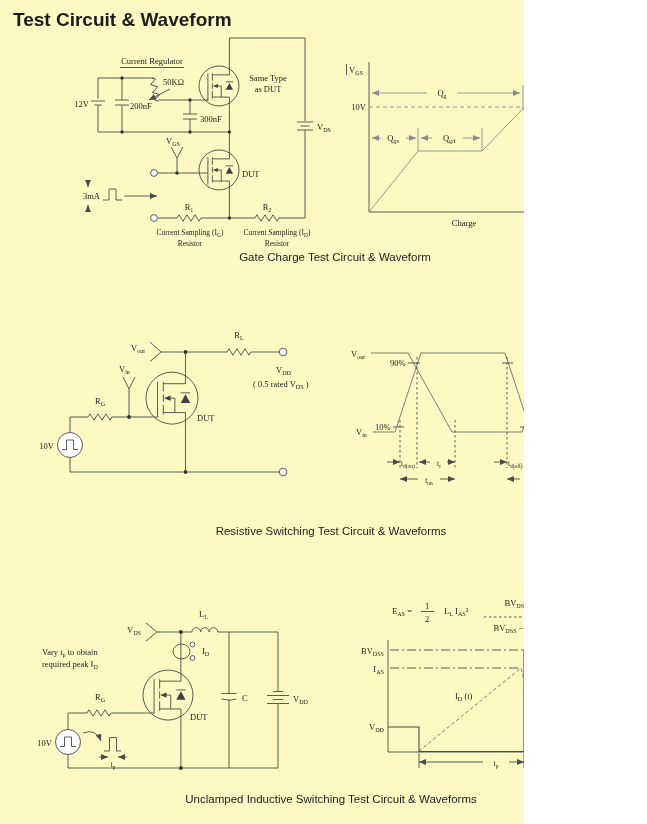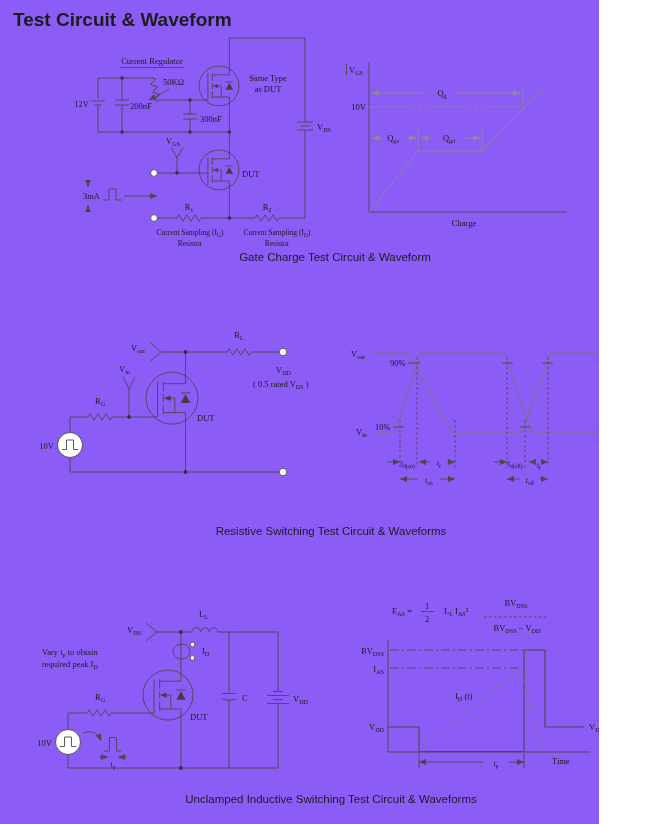--- a/index.html
+++ b/index.html
@@ -1,16 +1,16 @@
 <!DOCTYPE html>
 <html><head>
 <meta charset="utf-8">
 <style>
   html,body{margin:0;padding:0;background:#ffffff;}
-  .page{position:relative;width:599px;height:824px;background:#8b5cf6;overflow:hidden;}
+  .page{position:relative;width:524px;height:824px;background:#fef9c3;overflow:hidden;}
   svg{position:absolute;left:0;top:0;}
   svg text{fill:#1c1c1c;stroke:none;}
   .title{font-family:"Liberation Sans",sans-serif;font-size:19px;font-weight:700;}
   .cap{font-family:"Liberation Sans",sans-serif;font-size:11.5px;}
   .ser{font-family:"Liberation Serif",serif;font-size:8.5px;}
   .ser7{font-family:"Liberation Serif",serif;font-size:7.5px;}
   .sub{font-size:72%;}
   .s{stroke:#4a4a4a;fill:none;stroke-width:0.9;}
   .s11{stroke:#4a4a4a;fill:none;stroke-width:1.1;}
   .lt{stroke:#8c8c8c;fill:none;stroke-width:0.9;}

